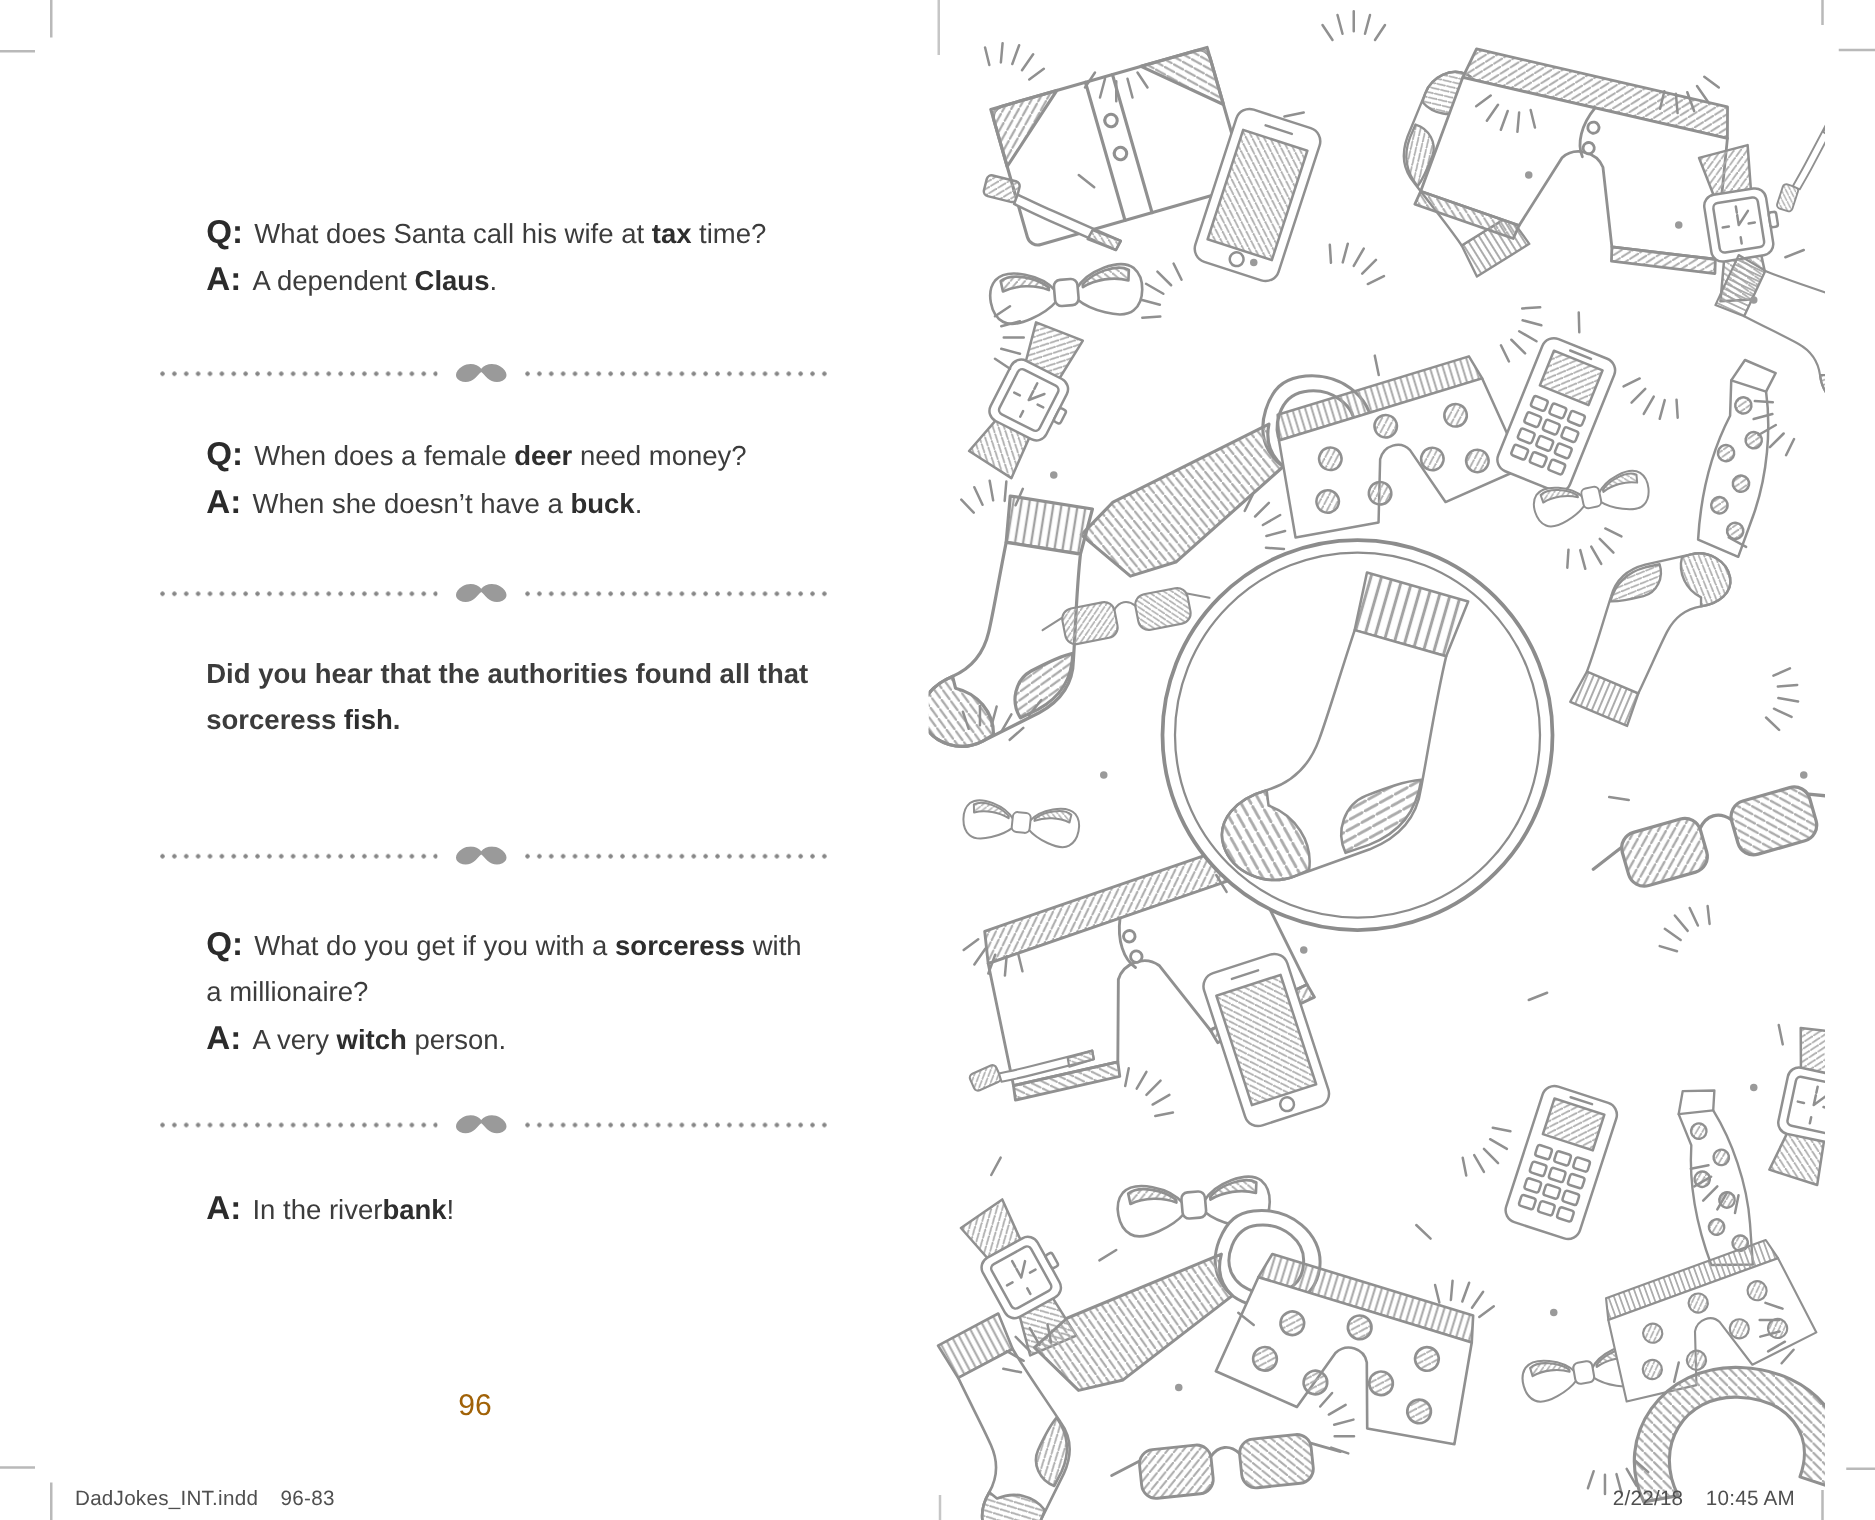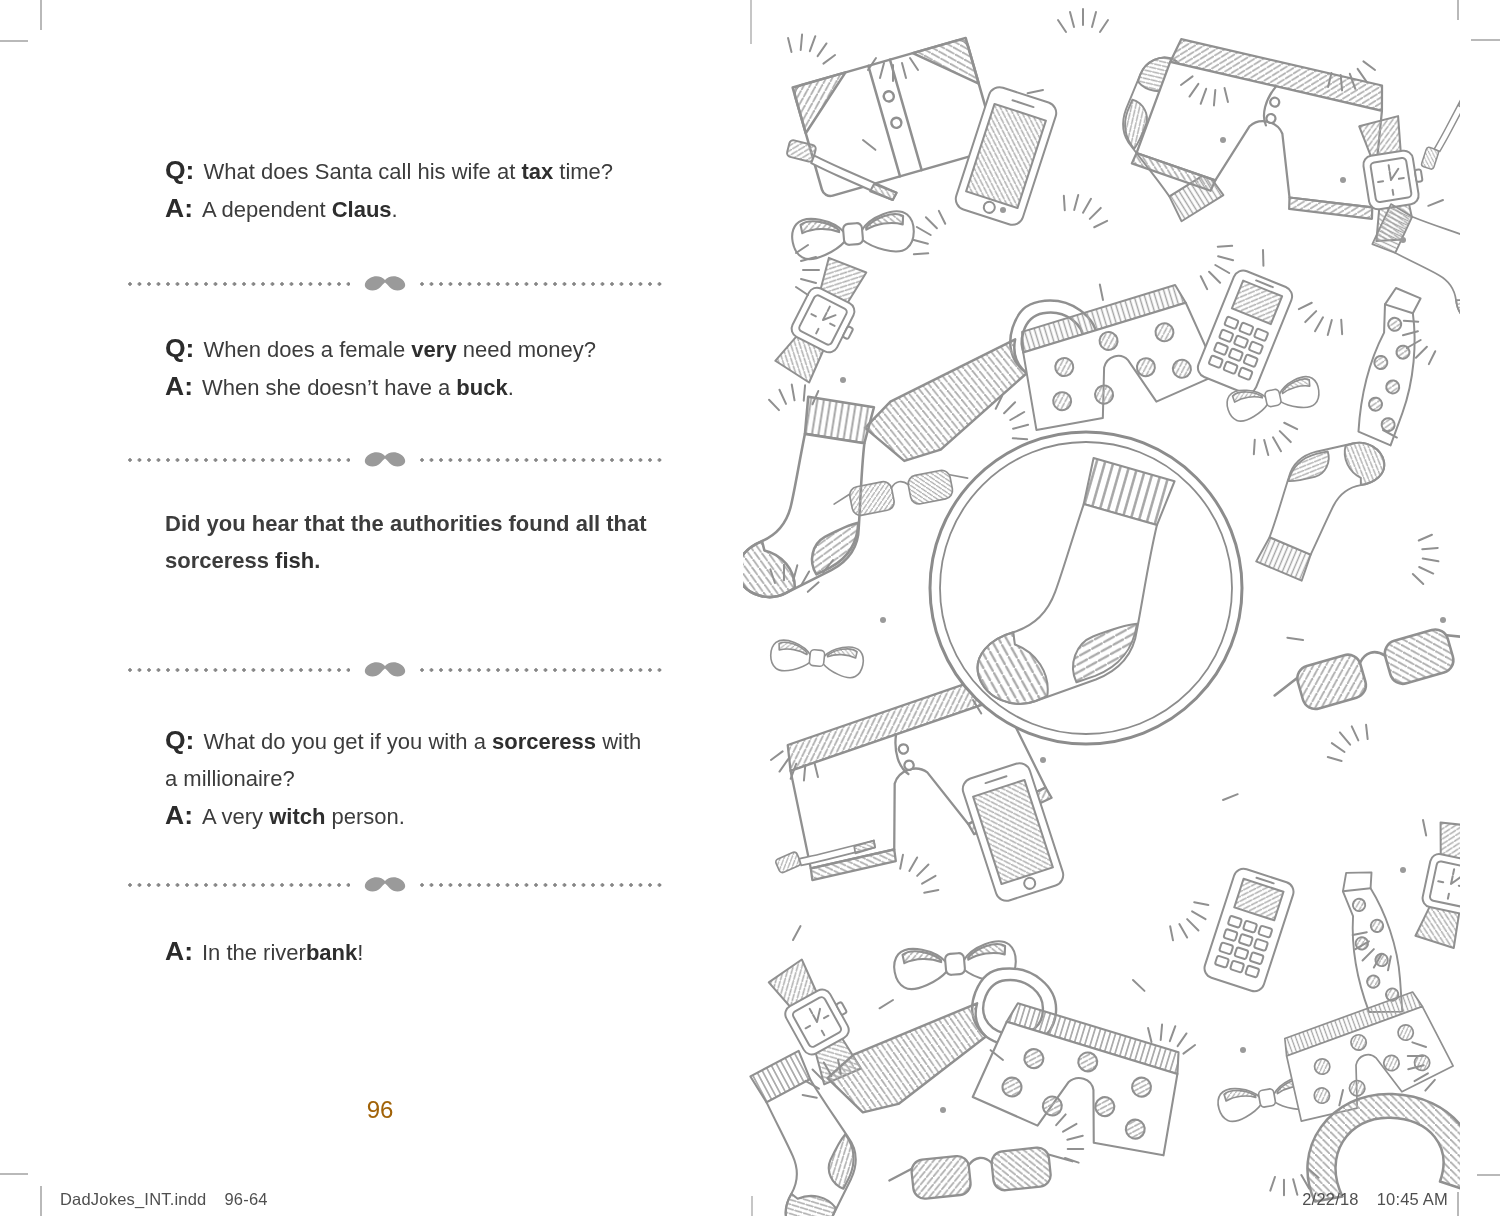--- a/index.html
+++ b/index.html
@@ -2,38 +2,38 @@
 <html><head>
 <meta charset="utf-8">
 <style>
   html,body{margin:0;padding:0;background:#ffffff;}
   .spread{position:relative;width:1500px;height:1216px;background:#ffffff;overflow:hidden;
           font-family:"Liberation Sans","DejaVu Sans",sans-serif;color:#3c3c3c;}
   
   .crop{position:absolute;background:#b9b9b9;}
   .crop.light{background:#c6c6c6;}
   
-  .left-page{position:absolute;left:0;top:0;width:717px;height:988px;}
+  .left-page{position:absolute;left:0;top:15px;width:717px;height:988px;}
   .joke{position:absolute;left:165px;width:560px;font-size:22px;line-height:37px;color:#3c3c3c;}
   .joke .line{min-height:37px;}
   .para{line-height:36px;font-weight:bold;}
   .qa{font-weight:bold;font-size:26.5px;color:#2b2b2b;margin-right:9px;}
   b{color:#2e2e2e;}
   .divider{position:absolute;left:128px;width:536px;height:16px;display:flex;align-items:center;}
   .dots{height:4px;background-image:radial-gradient(circle 1.9px at 2px 2px,#868686 1.5px,transparent 2px);
         background-size:9.5px 4px;background-repeat:repeat-x;}
   .dots-l{width:222px;margin-right:12px;}
   .dots-r{width:244px;margin-left:12px;}
   .stache{width:46px;height:16px;flex:none;}
   .page-num{position:absolute;left:165px;top:1096px;width:430px;text-align:center;
             font-size:24px;color:#a16207;}
   
   .footer{position:absolute;top:1190px;font-size:16.5px;color:#4f4f4f;letter-spacing:0.2px;}
   .footer-left{left:60px;}
-  .footer-right{right:52px;text-align:right;}
+  .footer-right{right:64px;text-align:right;}
   .footer .gap{margin-left:18px;}
   
   .right-page{position:absolute;left:743px;top:0;width:717px;height:1216px;}
   .illo{display:block;}
 </style>
 </head>
 <body>
 
 <div class="spread">
 
@@ -57,21 +57,21 @@
 
     <div class="divider" style="top:276px;">
       <div class="dots dots-l"></div>
       <svg class="stache" viewBox="0 0 46 16">
           <path d="M23,4 C20,0 13,-1 8,2 C2,5.5 1,11 6,13.5 C10,15.5 15,14.5 18,11.5 C19.5,10 21.5,7.5 23,6.5 C24.5,7.5 26.5,10 28,11.5 C31,14.5 36,15.5 40,13.5 C45,11 44,5.5 38,2 C33,-1 26,0 23,4 Z" fill="#9a9a9a"></path>
         </svg>
       <div class="dots dots-r"></div>
     </div>
 
     <div class="joke" style="top:330px;">
-      <div class="line"><span class="qa">Q:</span><span>When does a female </span><b>very</b><span> need money?</span></div>
+      <div class="line"><span class="qa">Q:</span><span>When does a female </span><b>deer</b><span> need money?</span></div>
       <div class="line"><span class="qa">A:</span><span>When she doesn’t have a </span><b>buck</b><span>.</span></div>
     </div>
 
     <div class="divider" style="top:452px;">
       <div class="dots dots-l"></div>
       <svg class="stache" viewBox="0 0 46 16">
           <path d="M23,4 C20,0 13,-1 8,2 C2,5.5 1,11 6,13.5 C10,15.5 15,14.5 18,11.5 C19.5,10 21.5,7.5 23,6.5 C24.5,7.5 26.5,10 28,11.5 C31,14.5 36,15.5 40,13.5 C45,11 44,5.5 38,2 C33,-1 26,0 23,4 Z" fill="#9a9a9a"></path>
         </svg>
       <div class="dots dots-r"></div>
     </div>
@@ -343,19 +343,19 @@
       <g>
         <circle cx="343" cy="588" r="156" fill="#ffffff" stroke="#8c8c8c" stroke-width="3"></circle>
         <circle cx="343" cy="588" r="146" fill="none" stroke="#8c8c8c" stroke-width="1.8"></circle>
         <use href="#sock" transform="translate(352,600) rotate(16) scale(1.62)" stroke-width="1.25"></use>
       </g>
     </g>
   </svg>
   </div>
 
   <div class="footer footer-left">
-    <span>DadJokes_INT.indd</span><span class="gap">96-64</span>
+    <span>DadJokes_INT.indd</span><span class="gap">96-83</span>
   </div>
   <div class="footer footer-right">
     <span>2/22/18</span><span class="gap">10:45 AM</span>
   </div>
 
 </div>
 
 </body></html>

